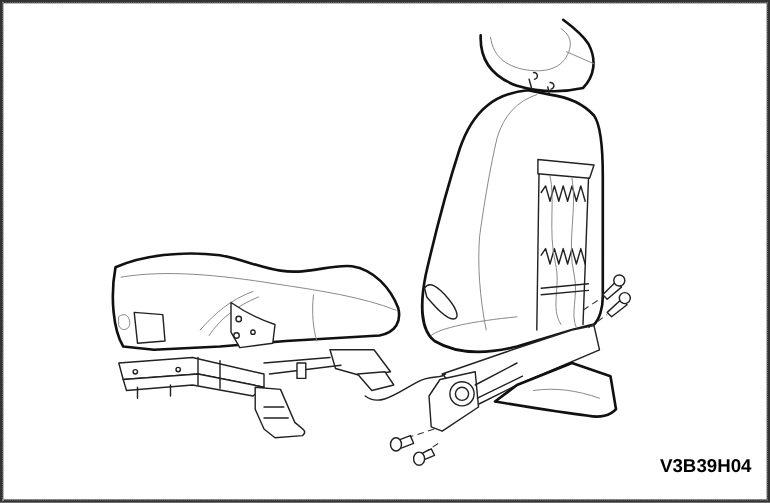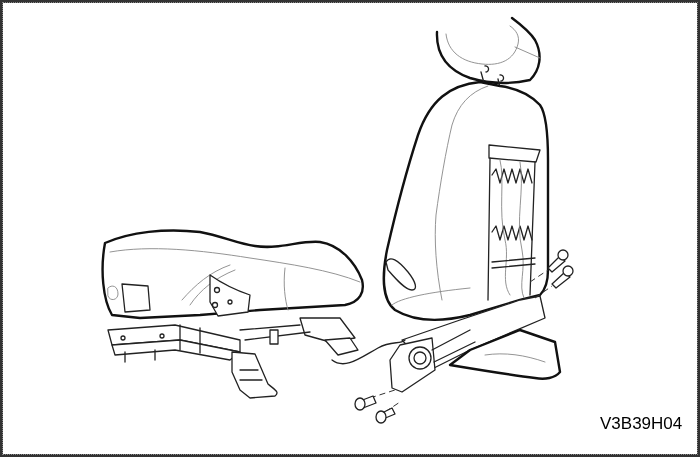--- a/index.html
+++ b/index.html
@@ -1,20 +1,20 @@
 <!DOCTYPE html>
 <html><head>
 <meta charset="utf-8">
 <style>
   html,body{margin:0;padding:0;background:#fff;}
   body{width:700px;height:457px;overflow:hidden;}
   .frame{position:absolute;left:0;top:0;width:694px;height:451px;border:3px solid #333;background:#fff;box-sizing:content-box;}
   .frame{outline:1px dotted #888;outline-offset:-3px;}
   svg{position:absolute;left:0;top:0;}
-  .label{position:absolute;left:600px;top:414px;font-family:"Liberation Sans",sans-serif;font-size:17px;color:#000;letter-spacing:0px;}
+  .label{position:absolute;left:600px;top:414px;font-family:"Liberation Sans",sans-serif;font-size:17px;color:#000;letter-spacing:0px;font-weight:bold;}
   .thick{fill:none;stroke:#111;stroke-width:2.4;stroke-linejoin:round;stroke-linecap:round;}
   .med{fill:none;stroke:#222;stroke-width:1.3;stroke-linejoin:round;stroke-linecap:round;}
   .thin{fill:none;stroke:#888;stroke-width:0.9;stroke-linejoin:round;stroke-linecap:round;}
   .dash{fill:none;stroke:#333;stroke-width:1;stroke-dasharray:6 4;}
   .fillw{fill:#fff;}
 </style>
 </head>
 <body>
 
 <div class="frame"></div>

